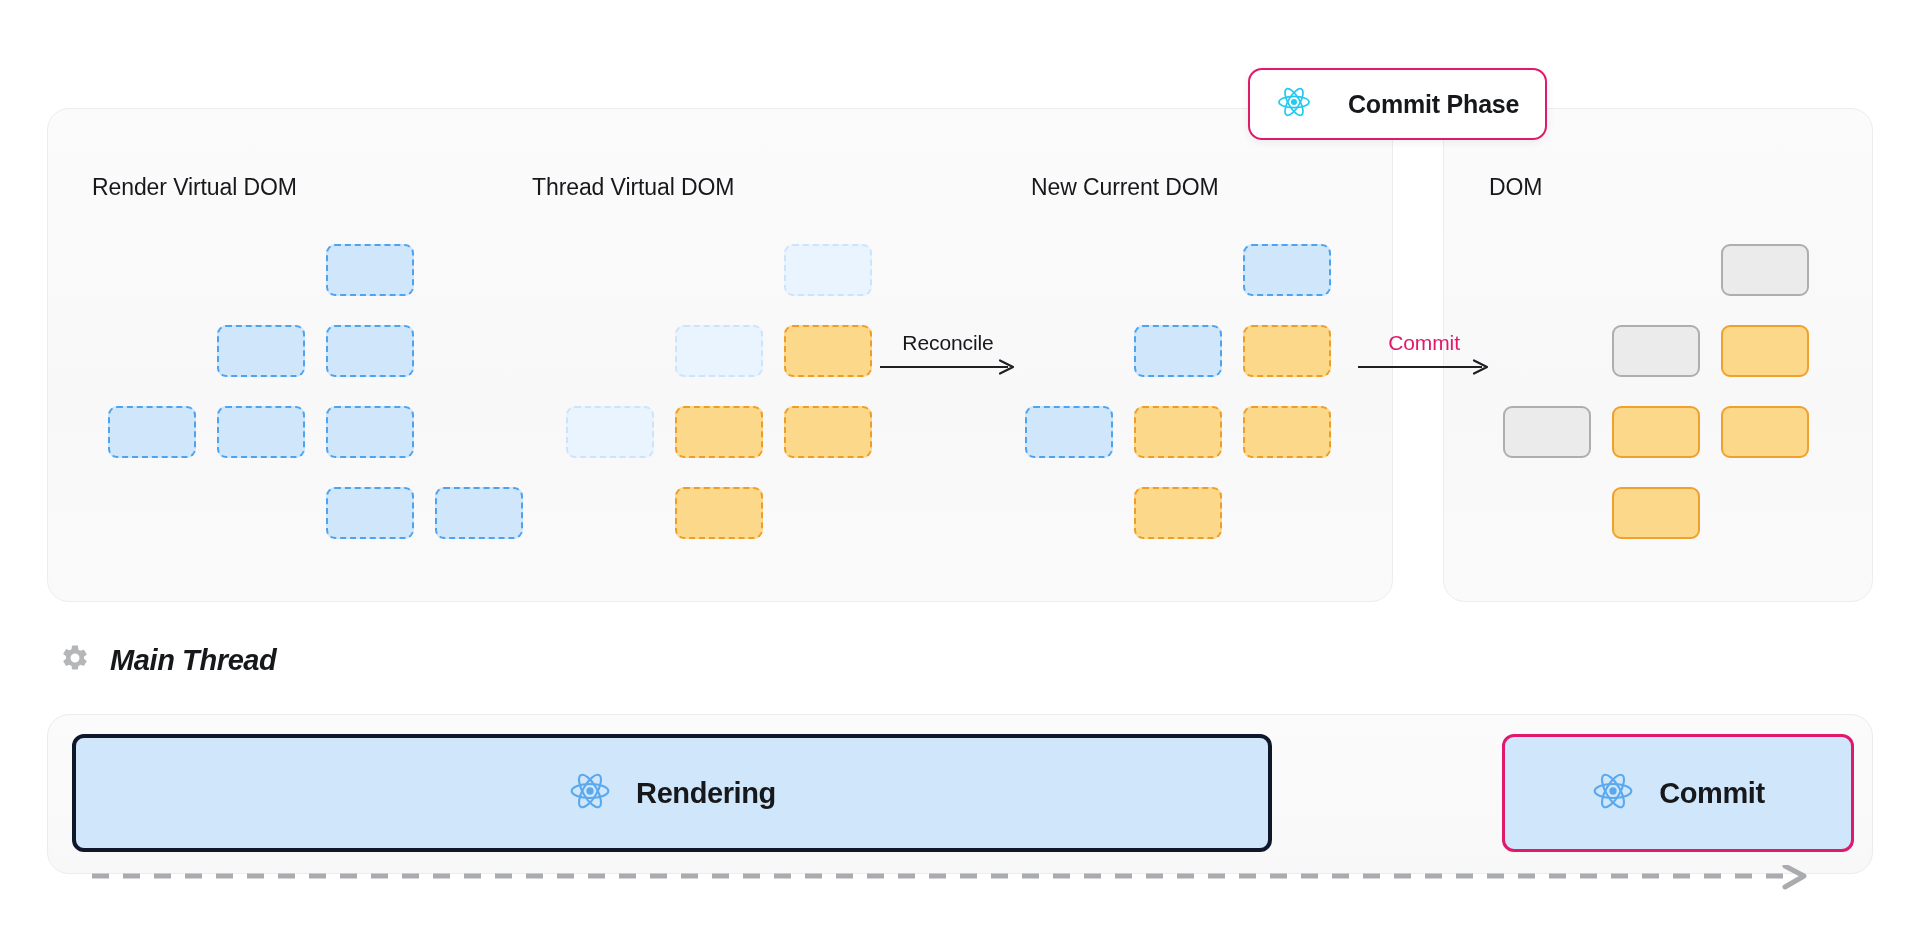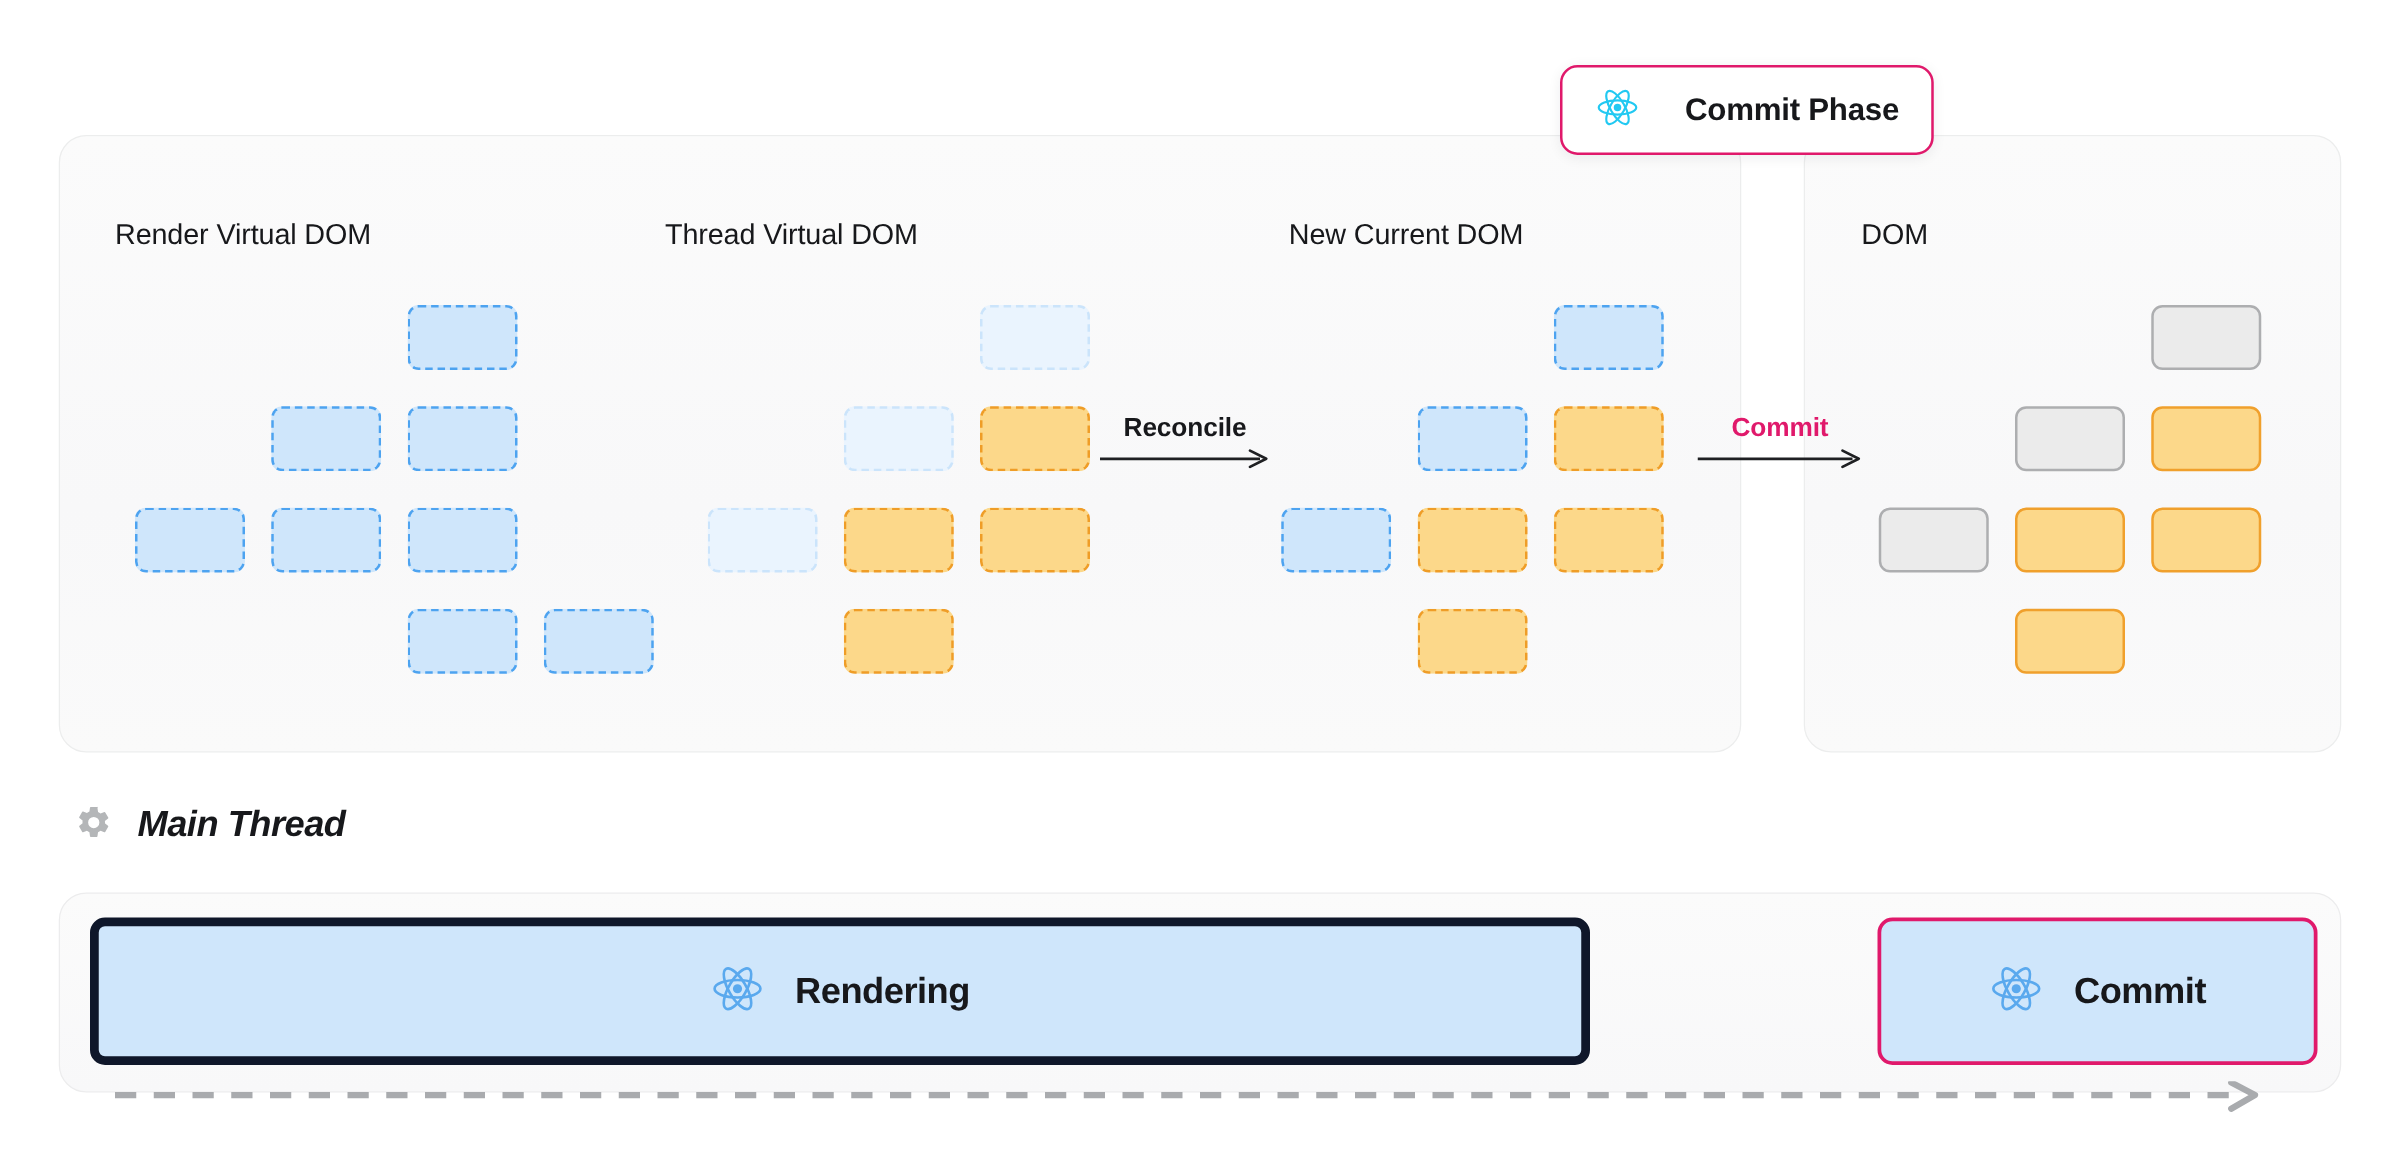--- a/index.html
+++ b/index.html
@@ -20,21 +20,21 @@
     padding: 0 26px;
     height: 72px;
     z-index: 40;
     box-shadow: 0 2px 10px rgba(16,24,40,.07);
   }
   .phase-badge .badge-label {
     font-size: 25px; font-weight: 700; color: #17181b; letter-spacing: -0.2px;
     white-space: nowrap;
   }
   #badge-render { left: 90px; top: 68px; border: 2.5px solid #22c9f2; }
-  #badge-commit { left: 1248px; top: 52px; border: 2.5px solid #e0196b; gap: 36px; }
+  #badge-commit { left: 1248px; top: 68px; border: 2.5px solid #e0196b; gap: 36px; }
 
   
   .panel {
     position: absolute;
     background: linear-gradient(180deg,#fbfbfb 0%, #f8f8f9 60%, #fafafa 100%);
     border: 1px solid #eceded;
     border-radius: 22px;
   }
   #panel-render { left: 47px;  top: 108px; width: 1346px; height: 494px; }
   #panel-dom    { left: 1443px; top: 108px; width: 430px;  height: 494px; }
@@ -59,21 +59,21 @@
   .node.blue   { background:#cfe6fb; border:2.5px dashed #4da3f0; }
   .node.faded  { background:#eaf4fe; border:2.5px dashed #cbe4fb; }
   .node.amber  { background:#fcd88a; border:2.5px dashed #ef9d27; }
   .node.gray   { background:#ebebeb; border:2.5px solid  #adaeb0; }
   .node.amber-solid { background:#fcd88a; border:2.5px solid #f0a02c; }
 
   
   .arrow-group { position: absolute; }
   .arrow-label {
     position:absolute; left:50%; transform:translateX(-50%); bottom:20px;
-    font-size: 21px; font-weight: 700; white-space: nowrap; letter-spacing:-0.1px;
+    font-size: 21px; font-weight: 400; white-space: nowrap; letter-spacing:-0.1px;
   }
   .arrow-label.dark  { color:#17181b; }
   .arrow-label.pink  { color:#e0196b; }
   .arrow-line { position:absolute; left:0; bottom:0; height:16px; }
 
   
   #mainthread-head {
     position:absolute; left:60px; top:643px;
     display:flex; align-items:center; gap:20px;
   }
@@ -82,21 +82,21 @@
   }
   #panel-thread {
     position:absolute; left:47px; top:714px; width:1826px; height:160px;
     background: linear-gradient(180deg,#fbfbfb 0%,#f8f8f9 100%);
     border:1px solid #ececed; border-radius:22px;
   }
   .thread-bar {
     position:absolute; display:flex; align-items:center; justify-content:center; gap:24px;
     background:#cfe6fb; border-radius:12px;
   }
-  #bar-rendering { left:72px;  top:734px; width:1200px; height:118px; border:7px solid #0f172a; }
+  #bar-rendering { left:72px;  top:734px; width:1200px; height:118px; border:4px solid #0f172a; }
   #bar-commit    { left:1502px; top:734px; width:352px;  height:118px; border:3px solid #e0196b; }
   .thread-bar .bar-label {
     font-size:29px; font-weight:700; color:#17181b; letter-spacing:-0.4px; white-space:nowrap;
   }
 
   
   #timeline { position:absolute; left:92px; top:865px; width:1730px; height:26px; }
 
   .react-logo { display:block; }
   .gear-icon  { display:block; }

